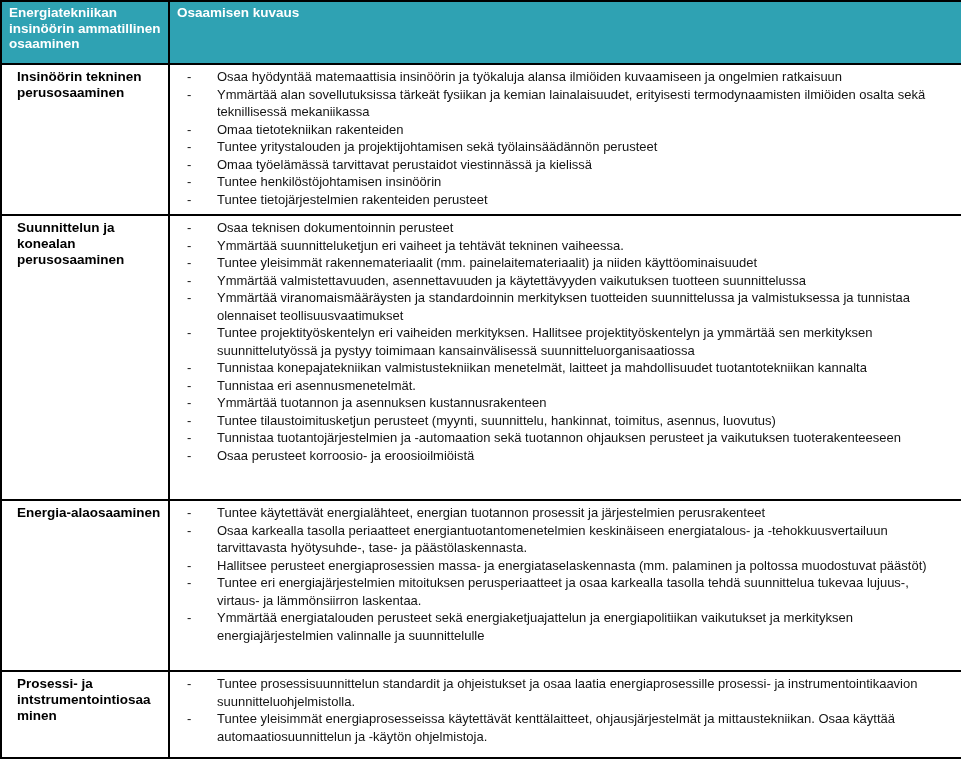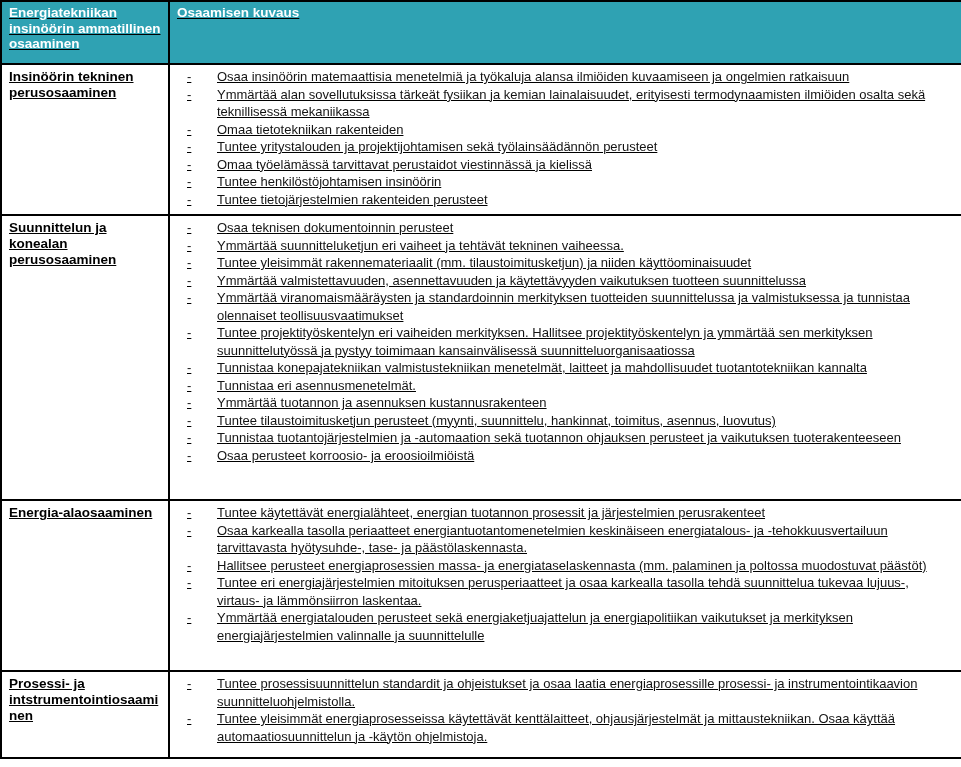--- a/index.html
+++ b/index.html
@@ -6,21 +6,20 @@
     margin: 0;
     padding: 0;
     background: #ffffff;
     font-family: "Liberation Sans", "DejaVu Sans", sans-serif;
   }
   .page {
     width: 961px;
     height: 767px;
     box-sizing: border-box;
     overflow: hidden;
-    text-decoration: underline;
   }
   table.competence {
     border-collapse: collapse;
     width: 961px;
     table-layout: fixed;
   }
   table.competence th,
   table.competence td {
     border: 2px solid #000000;
     vertical-align: top;
@@ -38,21 +37,21 @@
     line-height: 15.5px;
     padding: 3px 6px 3px 7px;
     height: 63px;
   }
 
   td.title-cell {
     font-weight: bold;
     color: #000000;
     font-size: 13.5px;
     line-height: 16px;
-    padding: 4px 6px 4px 7px;
+    padding: 4px 6px 4px 15px;
     overflow-wrap: break-word;
     word-break: break-word;
   }
   td.desc-cell {
     padding: 3px 8px 3px 0;
   }
   ul.bullets {
     margin: 0;
     padding: 0;
     list-style: none;
@@ -93,21 +92,21 @@
         <th>Osaamisen kuvaus</th>
       </tr>
     </thead>
     <tbody id="table-body">
         <tr class="row-0">
     <td class="title-cell">Insinöörin tekninen perusosaaminen</td>
     <td class="desc-cell">
       <ul class="bullets">
               <li>
     <span class="dash">-</span>
-    <span class="btext">Osaa insinöörin matemaattisia menetelmiä ja työkaluja alansa ilmiöiden kuvaamiseen ja ongelmien ratkaisuun</span>
+    <span class="btext">Osaa hyödyntää matemaattisia insinöörin ja työkaluja alansa ilmiöiden kuvaamiseen ja ongelmien ratkaisuun</span>
   </li>
               <li>
     <span class="dash">-</span>
     <span class="btext">Ymmärtää alan sovellutuksissa tärkeät fysiikan ja kemian lainalaisuudet, erityisesti termodynaamisten ilmiöiden osalta sekä teknillisessä mekaniikassa</span>
   </li>
               <li>
     <span class="dash">-</span>
     <span class="btext">Omaa tietotekniikan rakenteiden</span>
   </li>
               <li>
@@ -136,21 +135,21 @@
               <li>
     <span class="dash">-</span>
     <span class="btext">Osaa teknisen dokumentoinnin perusteet</span>
   </li>
               <li>
     <span class="dash">-</span>
     <span class="btext">Ymmärtää suunnitteluketjun eri vaiheet ja tehtävät tekninen vaiheessa.</span>
   </li>
               <li>
     <span class="dash">-</span>
-    <span class="btext">Tuntee yleisimmät rakennemateriaalit (mm. tilaustoimitusketjun) ja niiden käyttöominaisuudet</span>
+    <span class="btext">Tuntee yleisimmät rakennemateriaalit (mm. painelaitemateriaalit) ja niiden käyttöominaisuudet</span>
   </li>
               <li>
     <span class="dash">-</span>
     <span class="btext">Ymmärtää valmistettavuuden, asennettavuuden ja käytettävyyden vaikutuksen tuotteen suunnittelussa</span>
   </li>
               <li>
     <span class="dash">-</span>
     <span class="btext">Ymmärtää viranomaismääräysten ja standardoinnin merkityksen tuotteiden suunnittelussa ja valmistuksessa ja tunnistaa olennaiset teollisuusvaatimukset</span>
   </li>
               <li>

